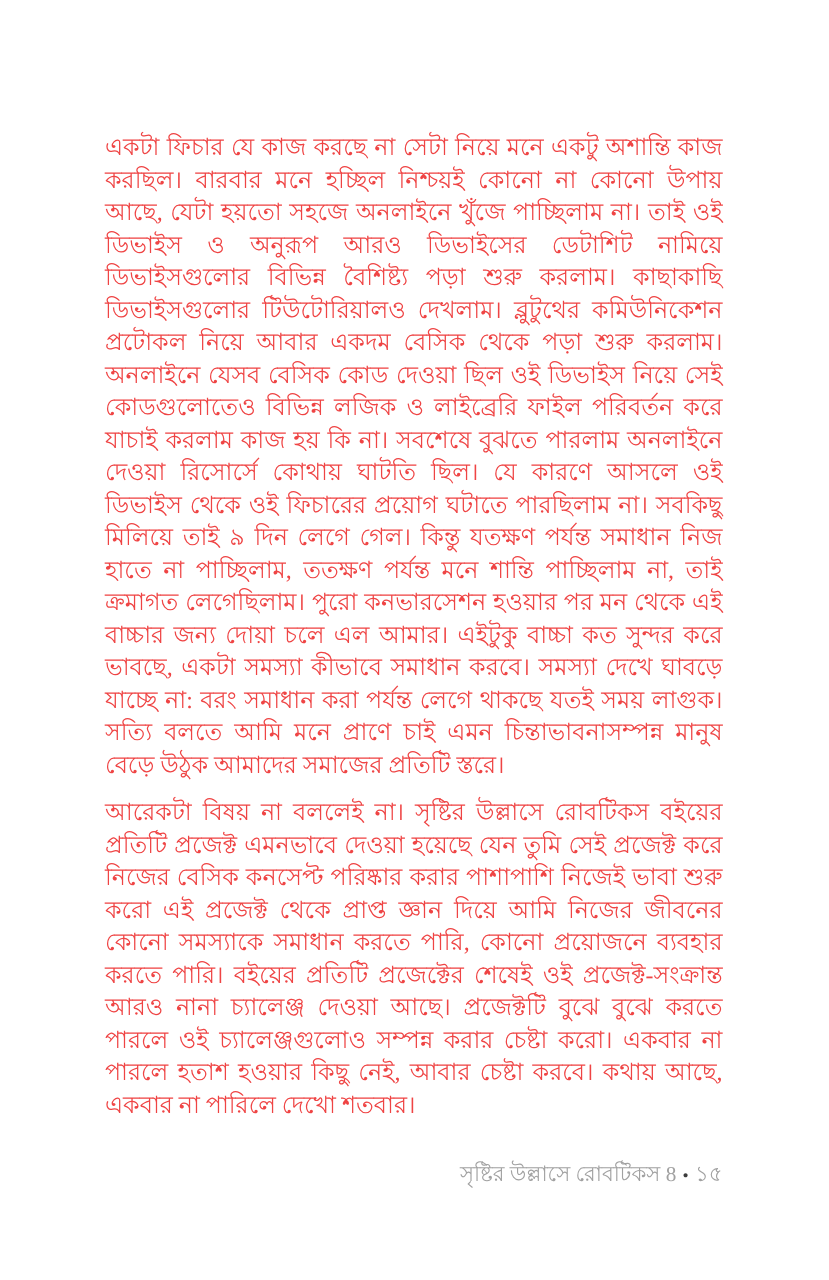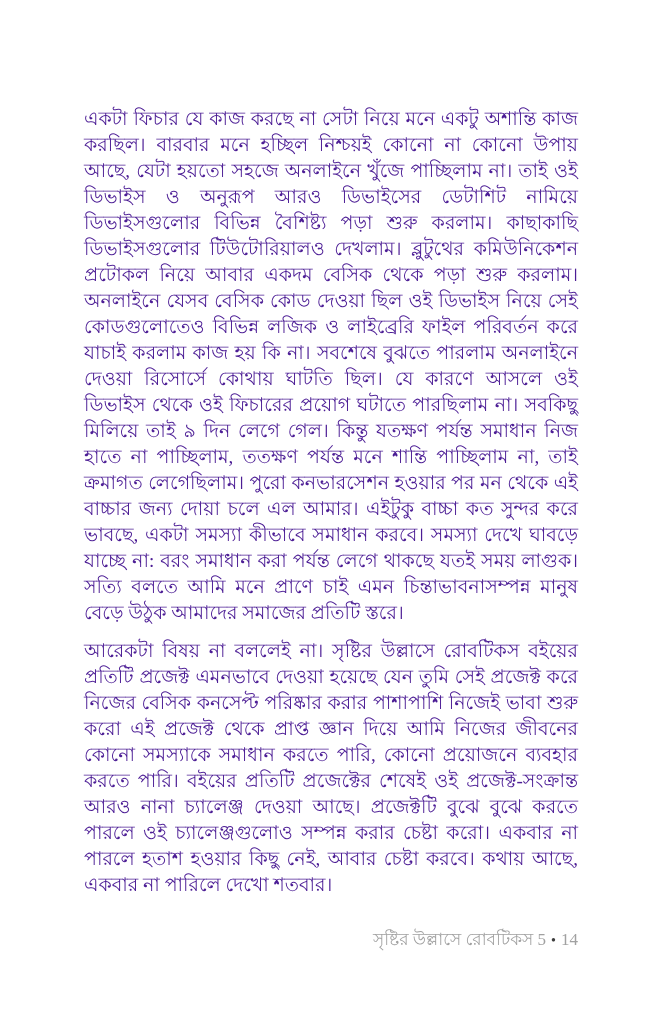--- a/index.html
+++ b/index.html
@@ -17,21 +17,21 @@
   .page {
     position: absolute;
     inset: 0;
     background: #ffffff;
   }
   .text-block {
     position: absolute;
     left: 84px;
     top: 106px;
     width: 494px;
-    color: #4c1d95;
+    color: #ef4444;
     font-size: 19px;
     line-height: 26px;
     text-align: justify;
     text-justify: inter-word;
   }
   .para {
     margin: 0 0 12px 0;
   }
   .para:last-child {
     margin-bottom: 0;
@@ -52,14 +52,14 @@
   }
 </style>
 </head>
 <body>
 
 <div class="page">
   <div class="text-block">
     <p class="para">একটা ফিচার যে কাজ করছে না সেটা নিয়ে মনে একটু অশান্তি কাজ করছিল। বারবার মনে হচ্ছিল নিশ্চয়ই কোনো না কোনো উপায় আছে, যেটা হয়তো সহজে অনলাইনে খুঁজে পাচ্ছিলাম না। তাই ওই ডিভাইস ও অনুরূপ আরও ডিভাইসের ডেটাশিট নামিয়ে ডিভাইসগুলোর বিভিন্ন বৈশিষ্ট্য পড়া শুরু করলাম। কাছাকাছি ডিভাইসগুলোর টিউটোরিয়ালও দেখলাম। ব্লুটুথের কমিউনিকেশন প্রটোকল নিয়ে আবার একদম বেসিক থেকে পড়া শুরু করলাম। অনলাইনে যেসব বেসিক কোড দেওয়া ছিল ওই ডিভাইস নিয়ে সেই কোডগুলোতেও বিভিন্ন লজিক ও লাইব্রেরি ফাইল পরিবর্তন করে যাচাই করলাম কাজ হয় কি না। সবশেষে বুঝতে পারলাম অনলাইনে দেওয়া রিসোর্সে কোথায় ঘাটতি ছিল। যে কারণে আসলে ওই ডিভাইস থেকে ওই ফিচারের প্রয়োগ ঘটাতে পারছিলাম না। সবকিছু মিলিয়ে তাই ৯ দিন লেগে গেল। কিন্তু যতক্ষণ পর্যন্ত সমাধান নিজ হাতে না পাচ্ছিলাম, ততক্ষণ পর্যন্ত মনে শান্তি পাচ্ছিলাম না, তাই ক্রমাগত লেগেছিলাম। পুরো কনভারসেশন হওয়ার পর মন থেকে এই বাচ্চার জন্য দোয়া চলে এল আমার। এইটুকু বাচ্চা কত সুন্দর করে ভাবছে, একটা সমস্যা কীভাবে সমাধান করবে। সমস্যা দেখে ঘাবড়ে যাচ্ছে না: বরং সমাধান করা পর্যন্ত লেগে থাকছে যতই সময় লাগুক। সত্যি বলতে আমি মনে প্রাণে চাই এমন চিন্তাভাবনাসম্পন্ন মানুষ বেড়ে উঠুক আমাদের সমাজের প্রতিটি স্তরে।</p>
     <p class="para">আরেকটা বিষয় না বললেই না। সৃষ্টির উল্লাসে রোবটিকস বইয়ের প্রতিটি প্রজেক্ট এমনভাবে দেওয়া হয়েছে যেন তুমি সেই প্রজেক্ট করে নিজের বেসিক কনসেপ্ট পরিষ্কার করার পাশাপাশি নিজেই ভাবা শুরু করো এই প্রজেক্ট থেকে প্রাপ্ত জ্ঞান দিয়ে আমি নিজের জীবনের কোনো সমস্যাকে সমাধান করতে পারি, কোনো প্রয়োজনে ব্যবহার করতে পারি। বইয়ের প্রতিটি প্রজেক্টের শেষেই ওই প্রজেক্ট-সংক্রান্ত আরও নানা চ্যালেঞ্জ দেওয়া আছে। প্রজেক্টটি বুঝে বুঝে করতে পারলে ওই চ্যালেঞ্জগুলোও সম্পন্ন করার চেষ্টা করো। একবার না পারলে হতাশ হওয়ার কিছু নেই, আবার চেষ্টা করবে। কথায় আছে, একবার না পারিলে দেখো শতবার।</p>
   </div>
-  <div class="footer"><span>সৃষ্টির উল্লাসে রোবটিকস 5</span><span class="sep">•</span><span>14</span></div>
+  <div class="footer"><span>সৃষ্টির উল্লাসে রোবটিকস 8</span><span class="sep">•</span><span>১৫</span></div>
 </div>
 
 </body></html>

